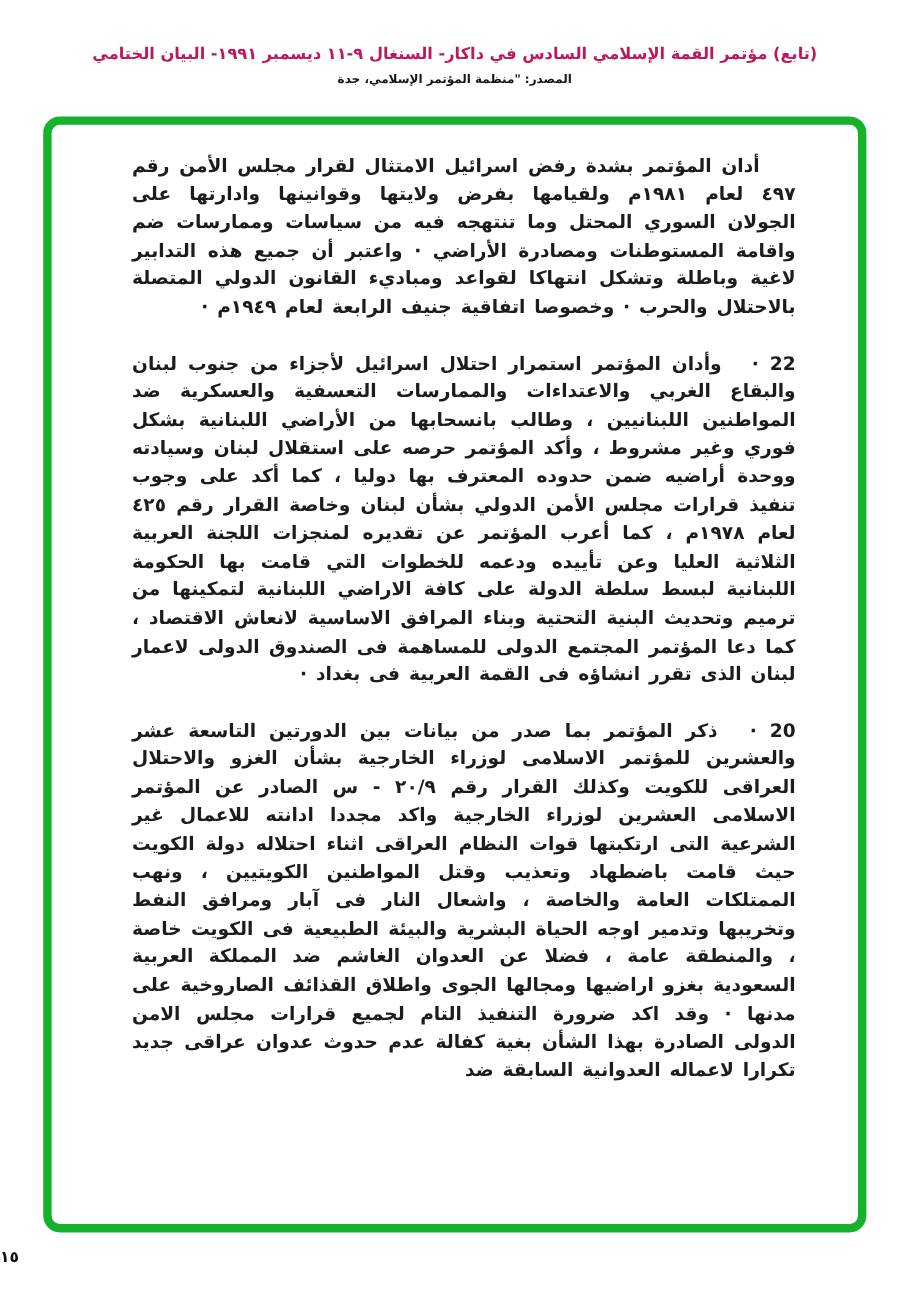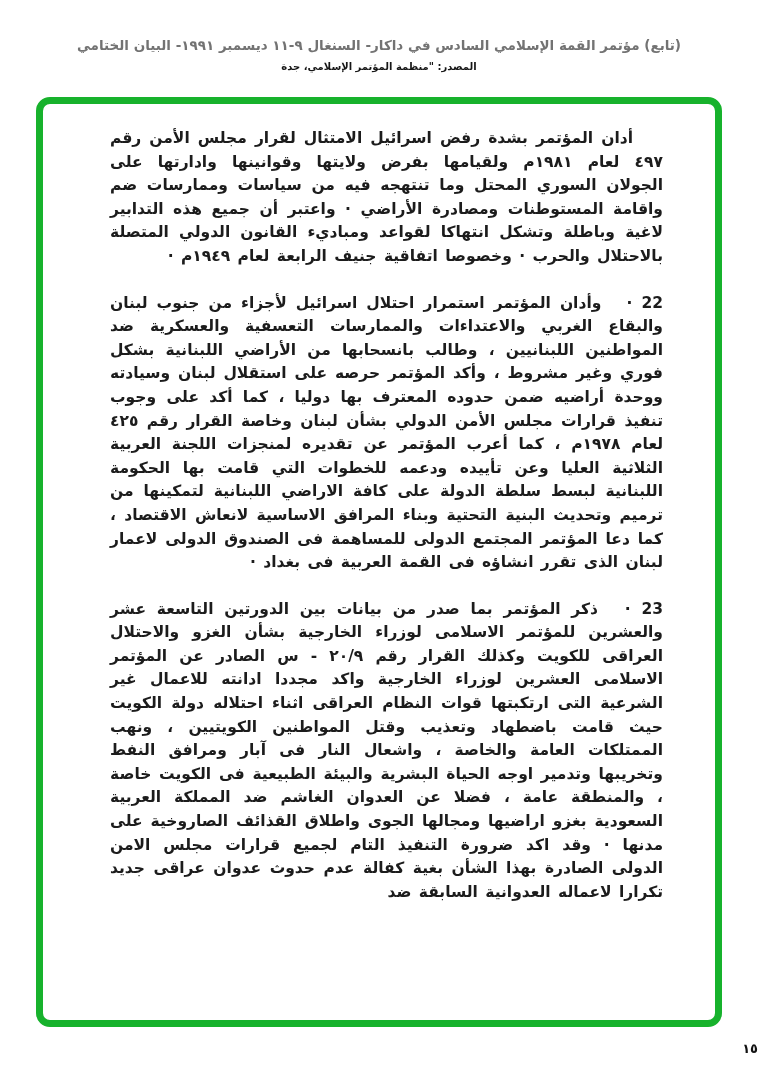--- a/index.html
+++ b/index.html
@@ -19,21 +19,21 @@
     position: absolute;
     top: 36px;
     left: 0;
     right: 0;
     text-align: center;
     direction: rtl;
   }
   .doc-title {
     font-size: 13.5px;
     font-weight: 700;
-    color: #737373;
+    color: #be185d;
     line-height: 18px;
   }
   .doc-source {
     font-size: 10px;
     font-weight: 700;
     color: #161616;
     margin-top: 7px;
   }
   .frame {
     position: absolute;
@@ -68,26 +68,25 @@
   }
   .para-number {
     margin-left: 16px; 
     white-space: nowrap;
   }
   .footer {
     position: absolute;
     bottom: 22px;
     left: 0;
     right: 0;
-    text-align: right;
+    text-align: left;
     direction: rtl;
     font-size: 13px;
     font-weight: 700;
     color: #111111;
-    margin-left: 44px;
   }
 </style>
 </head>
 <body>
 
 <div class="header">
   <div class="doc-title">(تابع) مؤتمر القمة الإسلامي السادس في داكار- السنغال ٩-١١ ديسمبر ١٩٩١- البيان الختامي</div>
   <div class="doc-source">المصدر: "منظمة المؤتمر الإسلامي، جدة</div>
 </div>
 
@@ -95,20 +94,20 @@
 
 <div class="content" style="color: rgb(28, 28, 28);">
   <p class="para indent">
     <span class="para-text">أدان المؤتمر بشدة رفض اسرائيل الامتثال لقرار مجلس الأمن رقم ٤٩٧ لعام ١٩٨١م ولقيامها بفرض ولايتها وقوانينها وادارتها على الجولان السوري المحتل وما تنتهجه فيه من سياسات وممارسات ضم واقامة المستوطنات ومصادرة الأراضي · واعتبر أن جميع هذه التدابير لاغية وباطلة وتشكل انتهاكا لقواعد ومباديء القانون الدولي المتصلة بالاحتلال والحرب · وخصوصا اتفاقية جنيف الرابعة لعام ١٩٤٩م ·</span>
   </p>
   <p class="para">
     <span class="para-number">22 ·</span>
     <span class="para-text">وأدان المؤتمر استمرار احتلال اسرائيل لأجزاء من جنوب لبنان والبقاع الغربي والاعتداءات والممارسات التعسفية والعسكرية ضد المواطنين اللبنانيين ، وطالب بانسحابها من الأراضي اللبنانية بشكل فوري وغير مشروط ، وأكد المؤتمر حرصه على استقلال لبنان وسيادته ووحدة أراضيه ضمن حدوده المعترف بها دوليا ، كما أكد على وجوب تنفيذ قرارات مجلس الأمن الدولي بشأن لبنان وخاصة القرار رقم ٤٢٥ لعام ١٩٧٨م ، كما أعرب المؤتمر عن تقديره لمنجزات اللجنة العربية الثلاثية العليا وعن تأييده ودعمه للخطوات التي قامت بها الحكومة اللبنانية لبسط سلطة الدولة على كافة الاراضي اللبنانية لتمكينها من ترميم وتحديث البنية التحتية وبناء المرافق الاساسية لانعاش الاقتصاد ، كما دعا المؤتمر المجتمع الدولى للمساهمة فى الصندوق الدولى لاعمار لبنان الذى تقرر انشاؤه فى القمة العربية فى بغداد ·</span>
   </p>
   <p class="para">
-    <span class="para-number">23 ·</span>
+    <span class="para-number">20 ·</span>
     <span class="para-text">ذكر المؤتمر بما صدر من بيانات بين الدورتين التاسعة عشر والعشرين للمؤتمر الاسلامى لوزراء الخارجية بشأن الغزو والاحتلال العراقى للكويت وكذلك القرار رقم ٢٠/٩ - س الصادر عن المؤتمر الاسلامى العشرين لوزراء الخارجية واكد مجددا ادانته للاعمال غير الشرعية التى ارتكبتها قوات النظام العراقى اثناء احتلاله دولة الكويت حيث قامت باضطهاد وتعذيب وقتل المواطنين الكويتيين ، ونهب الممتلكات العامة والخاصة ، واشعال النار فى آبار ومرافق النفط وتخريبها وتدمير اوجه الحياة البشرية والبيئة الطبيعية فى الكويت خاصة ، والمنطقة عامة ، فضلا عن العدوان الغاشم ضد المملكة العربية السعودية بغزو اراضيها ومجالها الجوى واطلاق القذائف الصاروخية على مدنها · وقد اكد ضرورة التنفيذ التام لجميع قرارات مجلس الامن الدولى الصادرة بهذا الشأن بغية كفالة عدم حدوث عدوان عراقى جديد تكرارا لاعماله العدوانية السابقة ضد</span>
   </p>
 </div>
 
 <div class="footer">
   <span>١٥</span>
 </div>
 
 </body></html>

